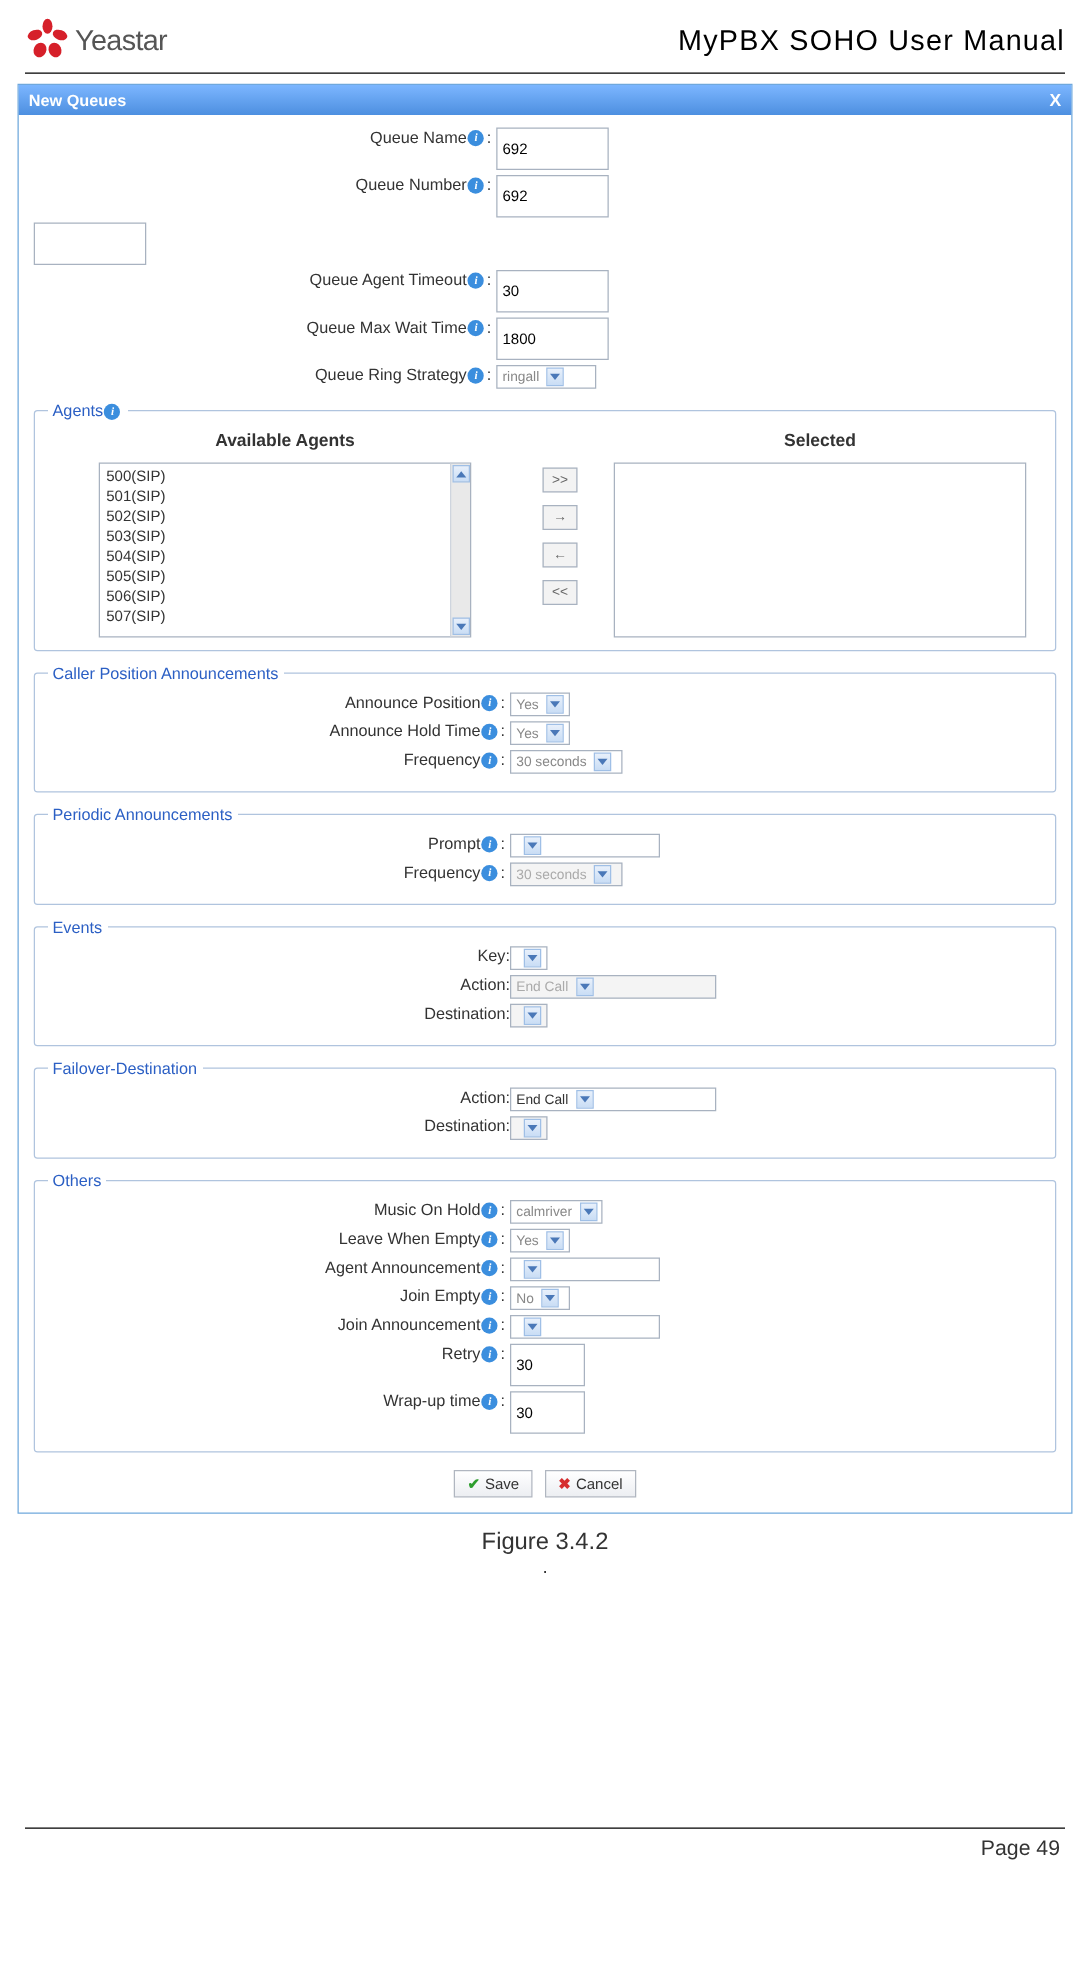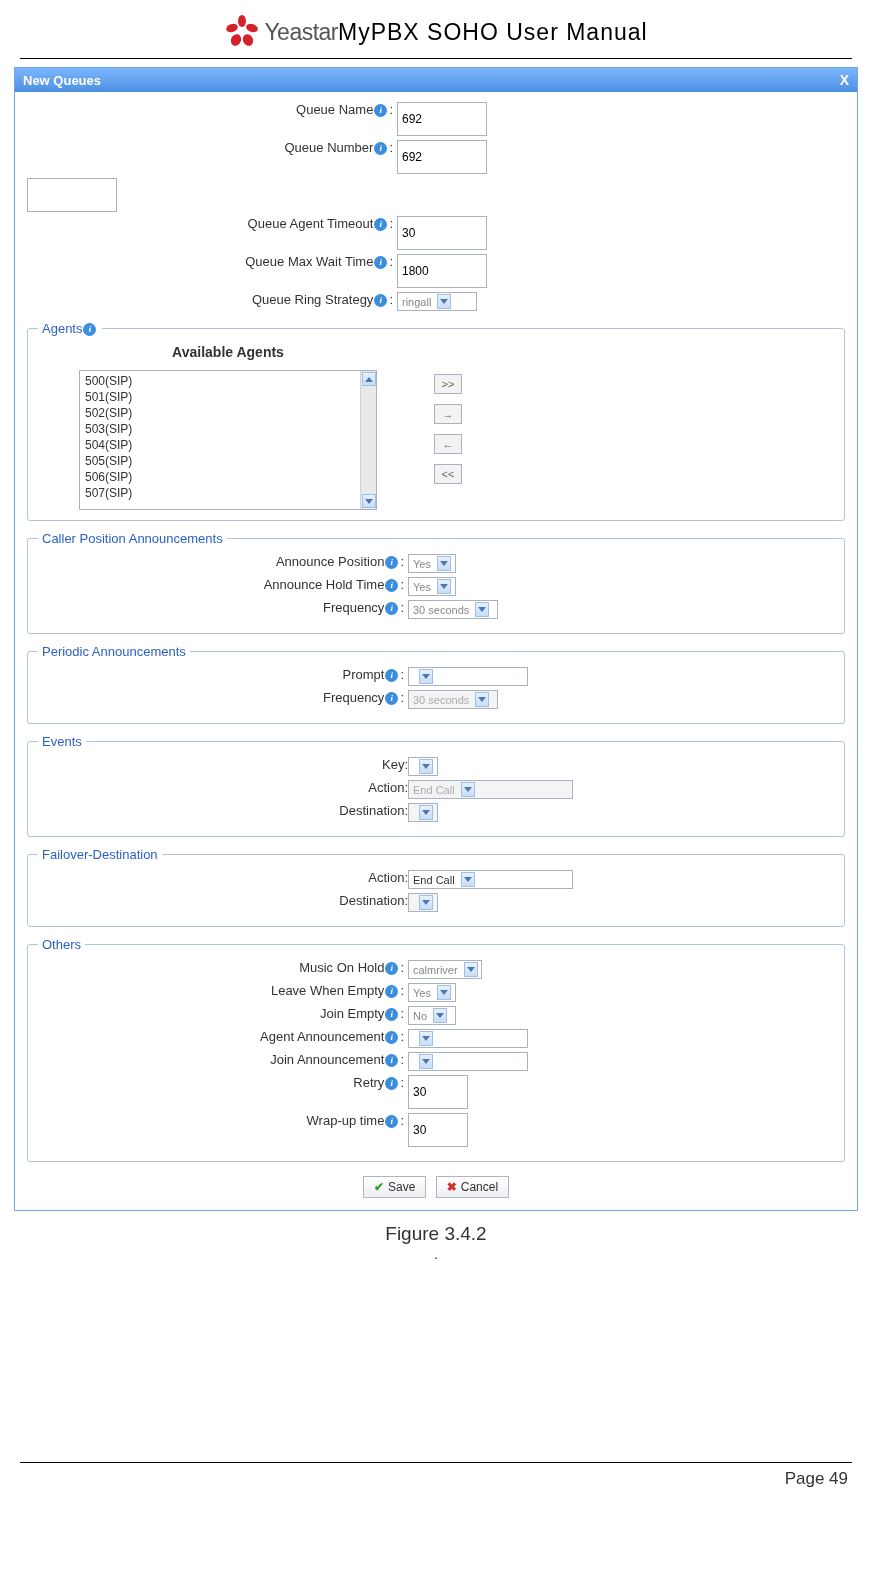--- a/index.html
+++ b/index.html
@@ -1,18 +1,18 @@
 <!DOCTYPE html>
 <html><head>
 <meta charset="utf-8">
 <style>
   * { box-sizing: border-box; margin: 0; padding: 0; }
   body { width: 872px; font-family: Arial, Helvetica, sans-serif; font-size: 12px; color: #333; background: #fff; }
   .page { padding: 10px 14px 20px; }
-  .header { display: flex; justify-content: center; align-items: center; padding: 4px 6px 8px; }
+  .header { display: flex; justify-content: space-between; align-items: center; padding: 4px 6px 8px; }
   .logo { display: flex; align-items: center; gap: 4px; }
   .logo-flower { width: 36px; height: 36px; position: relative; }
   .logo-flower svg { width: 36px; height: 36px; }
   .logo-text { font-size: 23px; color: #555; font-weight: normal; letter-spacing: -0.5px; }
   .doc-title { font-size: 23px; color: #000; letter-spacing: 1px; }
   .hr-top { border: none; border-top: 1px solid #000; margin: 0 6px 8px; }
   .window { border: 1px solid #6fa8dc; }
   .titlebar { background: linear-gradient(#7cb6ff, #4d8fe0); color: #fff; display: flex; justify-content: space-between; align-items: center; padding: 4px 8px; font-size: 13px; font-weight: bold; }
   .titlebar .close { font-weight: bold; font-size: 14px; cursor: pointer; }
   .win-body { padding: 10px 12px 8px; }
@@ -134,20 +134,24 @@
             </div>
           </div>
           <div class="agents-mid">
             <div class="move-btns">
               <div class="move-btn">&gt;&gt;</div>
               <div class="move-btn">→</div>
               <div class="move-btn">←</div>
               <div class="move-btn">&lt;&lt;</div>
             </div>
           </div>
+          <div class="agents-right">
+            <div class="agents-col-label">Selected</div>
+            <div class="selected-box"></div>
+          </div>
         </div>
       </fieldset>
 
       <fieldset>
         <legend>Caller Position Announcements</legend>
         <div class="form-row">
             <div class="form-label"><span>Announce Position</span><span class="info-icon">i</span><span class="colon">:</span></div>
             <div class="select" style="width:48px">
               <span>Yes</span>
               <span class="arrow"></span>
@@ -240,30 +244,30 @@
             </div>
           </div>
         <div class="form-row">
             <div class="form-label"><span>Leave When Empty</span><span class="info-icon">i</span><span class="colon">:</span></div>
             <div class="select" style="width:48px">
               <span>Yes</span>
               <span class="arrow"></span>
             </div>
           </div>
         <div class="form-row">
+            <div class="form-label"><span>Agent Announcement</span><span class="info-icon">i</span><span class="colon">:</span></div>
+            <div class="select" style="width:120px">
+              <span></span>
+              <span class="arrow"></span>
+            </div>
+          </div>
+        <div class="form-row">
             <div class="form-label"><span>Join Empty</span><span class="info-icon">i</span><span class="colon">:</span></div>
             <div class="select" style="width:48px">
               <span>No</span>
-              <span class="arrow"></span>
-            </div>
-          </div>
-        <div class="form-row">
-            <div class="form-label"><span>Agent Announcement</span><span class="info-icon">i</span><span class="colon">:</span></div>
-            <div class="select" style="width:120px">
-              <span></span>
               <span class="arrow"></span>
             </div>
           </div>
         <div class="form-row">
             <div class="form-label"><span>Join Announcement</span><span class="info-icon">i</span><span class="colon">:</span></div>
             <div class="select" style="width:120px">
               <span></span>
               <span class="arrow"></span>
             </div>
           </div>

